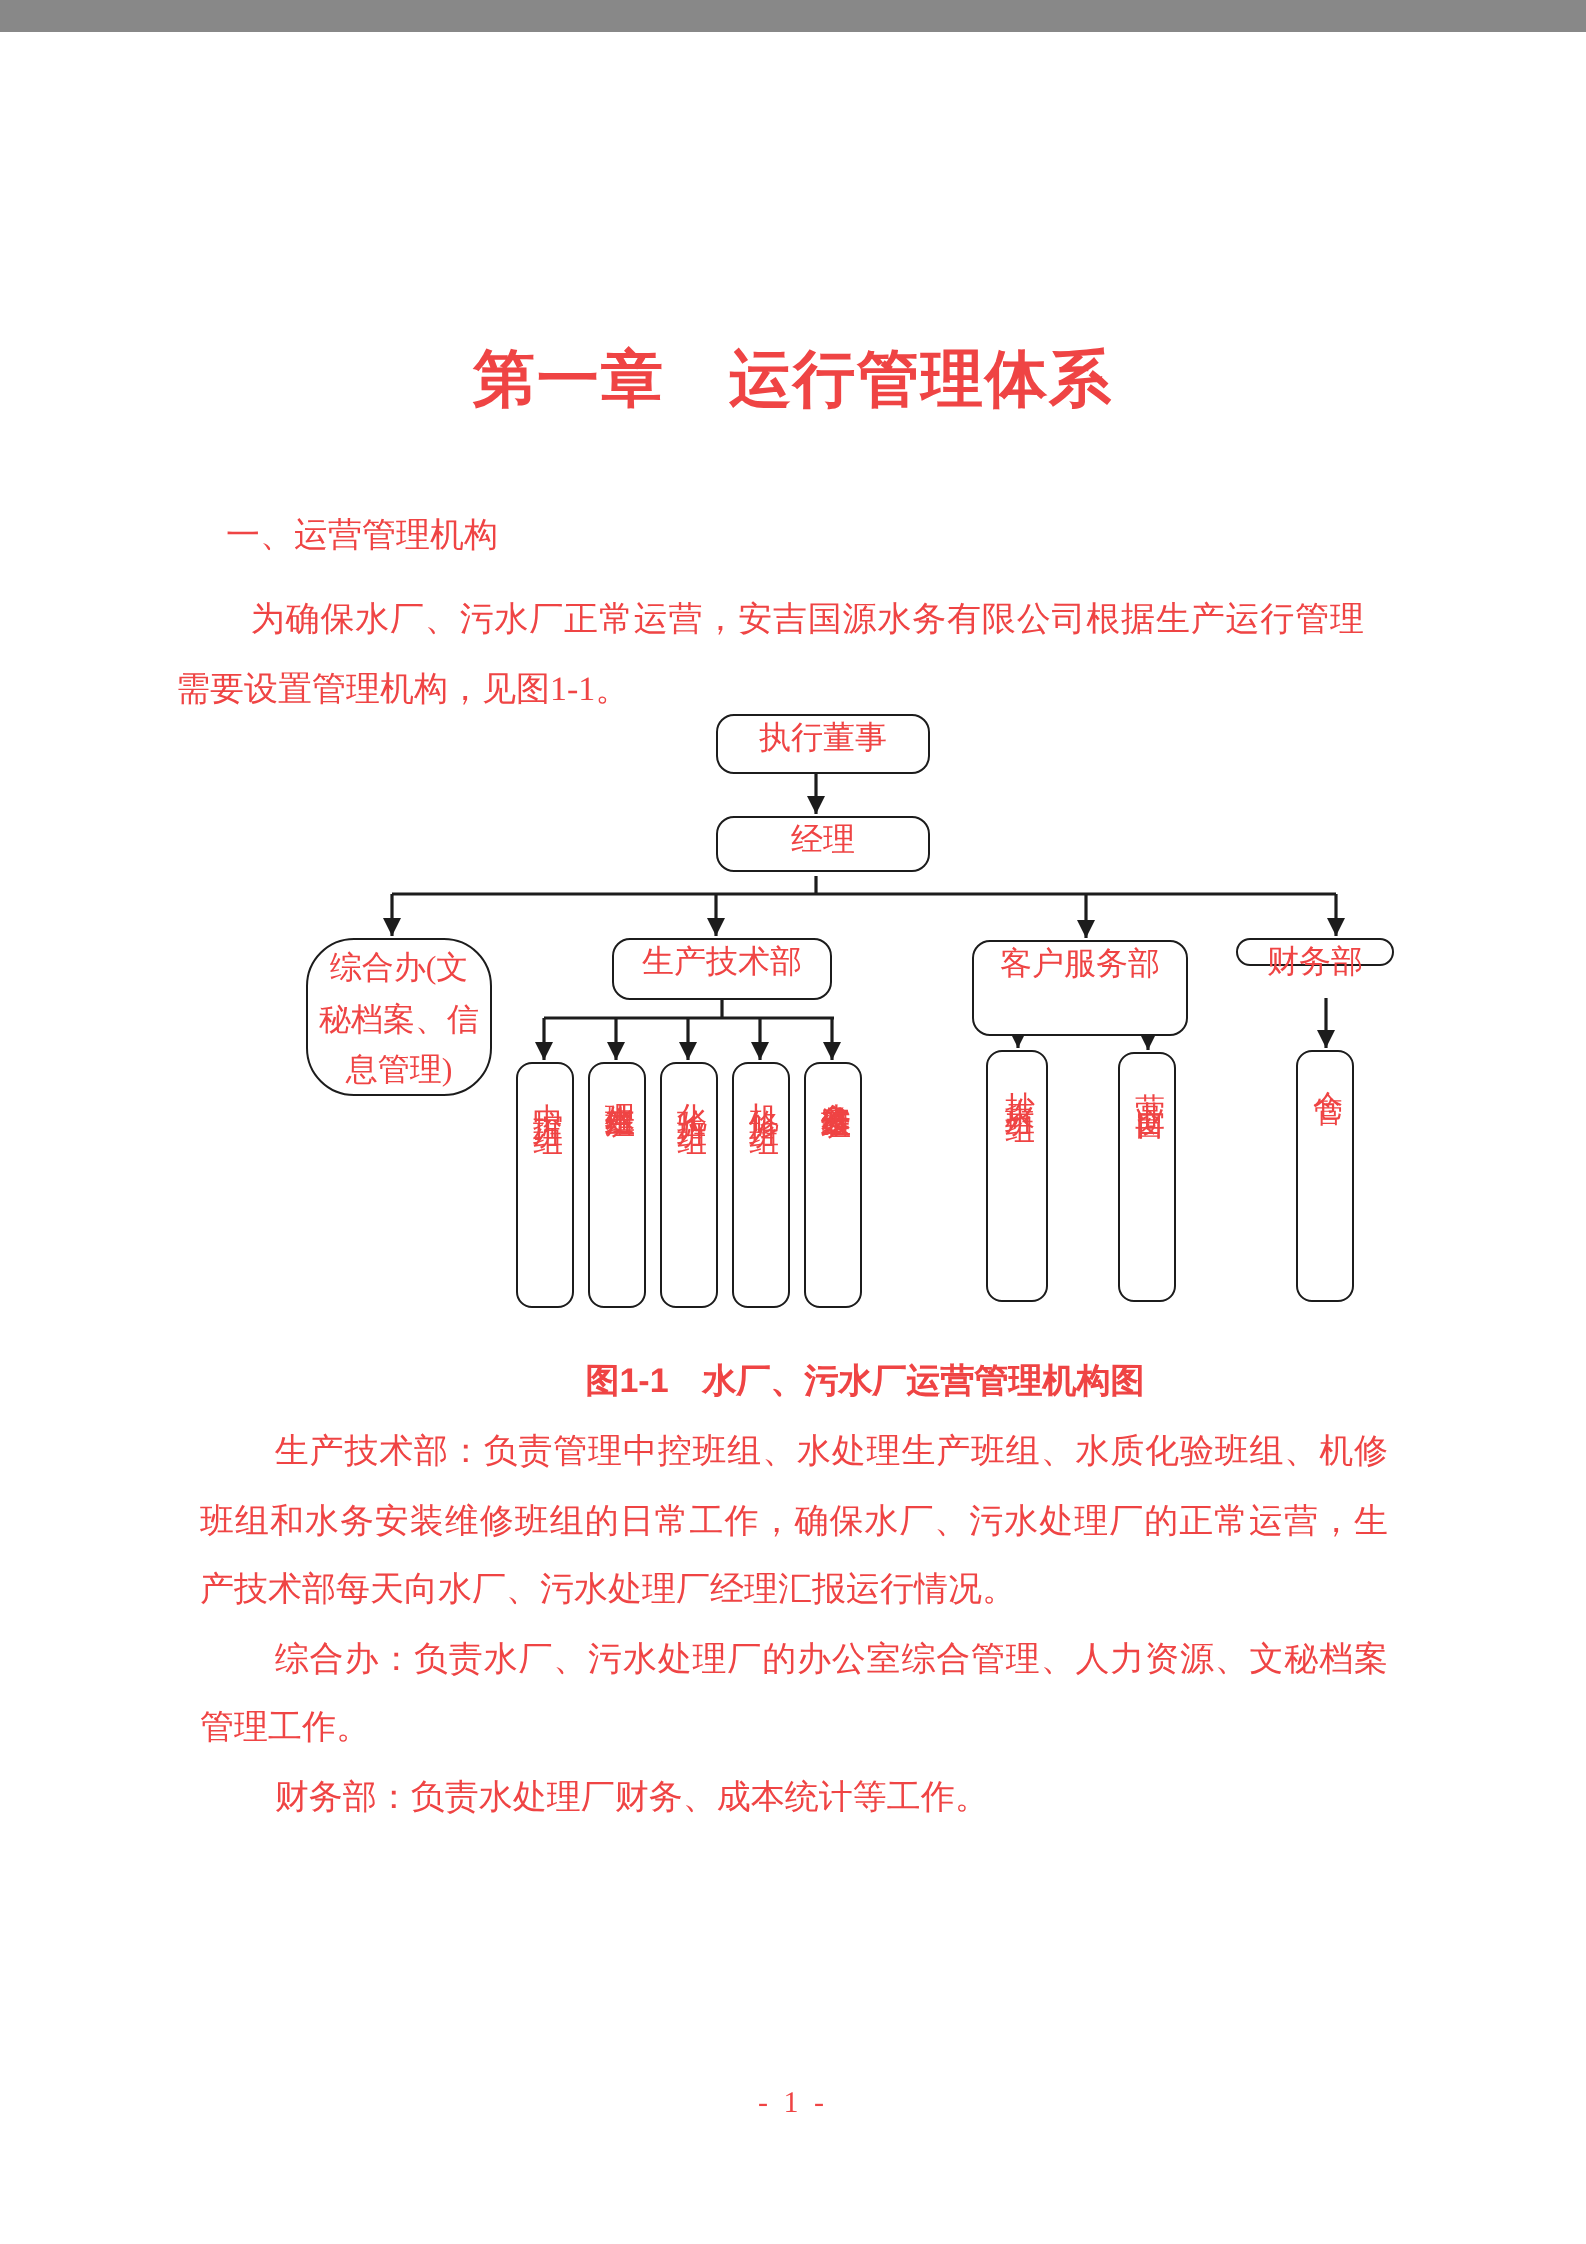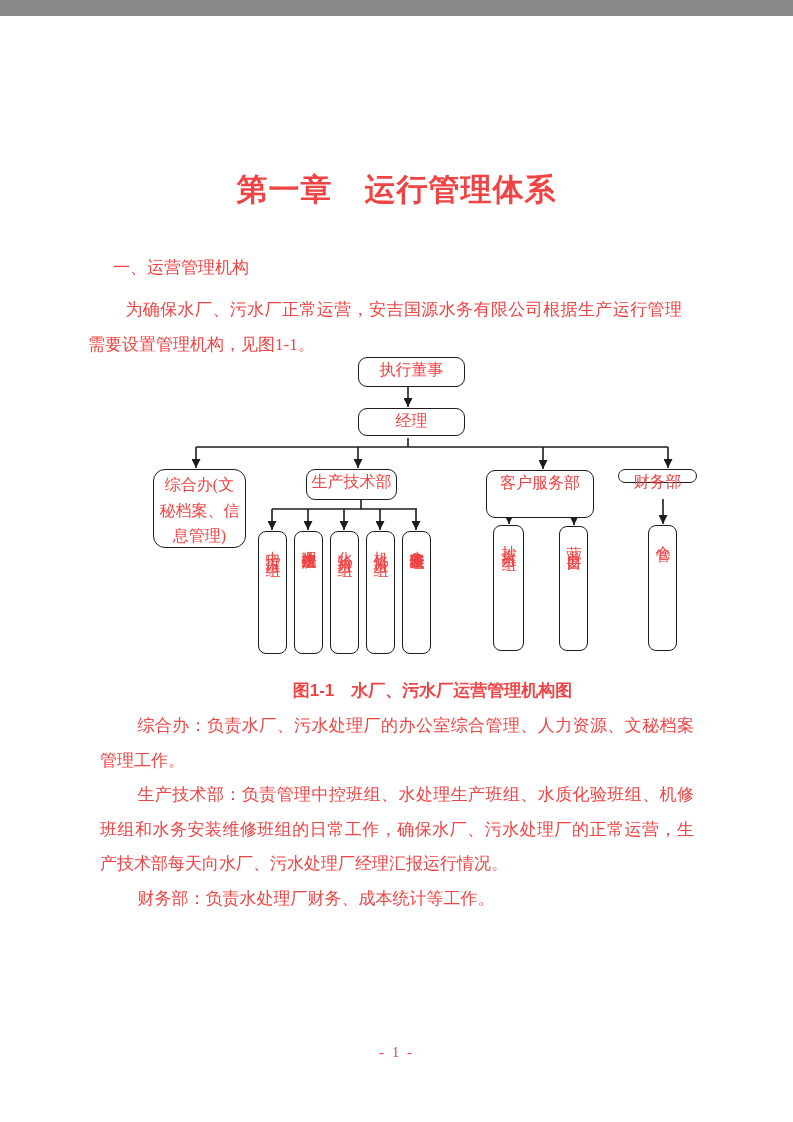--- a/index.html
+++ b/index.html
@@ -26,21 +26,21 @@
     text-indent:2.2em;text-align:justify;
   }
   
   .diagram-svg{position:absolute;top:0;left:0;width:793px;height:1122px;pointer-events:none;}
   .node{
     position:absolute;box-sizing:border-box;
     border:1.6px solid #1c1c1c;border-radius:9px;background:#fff;
     display:flex;align-items:flex-start;justify-content:center;
     font-size:16px;line-height:1.5;text-align:center;
   }
-  .node.big-radius{border-radius:12px;}
+  .node.big-radius{border-radius:24px;}
   .node.vnode{align-items:flex-start;padding-top:7px;border-radius:8px;}
   .vnode span{
     writing-mode:vertical-rl;text-orientation:upright;
     font-size:15px;letter-spacing:4px;line-height:1;
   }
   .vnode.tight span{letter-spacing:0.5px;}
   .admin-text{padding:2px 3px;font-size:16px;line-height:1.6;}
   
   .figure-caption{
     position:absolute;top:663px;left:0;width:793px;
@@ -107,21 +107,21 @@
   </div>
 
   <div class="node" style="left:358px;top:392px;width:107px;height:28px;">
     <span>经理</span>
   </div>
 
   <div class="node big-radius" style="left:153px;top:453px;width:93px;height:79px;">
     <span class="admin-text">综合办(文秘档案、信息管理)</span>
   </div>
 
-  <div class="node" style="left:306px;top:453px;width:91px;height:31px;">
+  <div class="node" style="left:306px;top:453px;width:110px;height:31px;">
     <span>生产技术部</span>
   </div>
 
   <div class="node" style="left:486px;top:454px;width:108px;height:48px;">
     <span>客户服务部</span>
   </div>
 
   <div class="node" style="left:618px;top:453px;width:79px;height:14px;">
     <span>财务部</span>
   </div>
@@ -154,20 +154,20 @@
     <span>营业窗口</span>
   </div>
 
   <div class="node vnode" style="left:648px;top:509px;width:29px;height:126px;">
     <span>仓管</span>
   </div>
 
   <div class="figure-caption">图1-1　水厂、污水厂运营管理机构图</div>
 
   <div class="body-text">
+    <p>生产技术部：负责管理中控班组、水处理生产班组、水质化验班组、机修班组和水务安装维修班组的日常工作，确保水厂、污水处理厂的正常运营，生产技术部每天向水厂、污水处理厂经理汇报运行情况。</p>
     <p>综合办：负责水厂、污水处理厂的办公室综合管理、人力资源、文秘档案管理工作。</p>
-    <p>生产技术部：负责管理中控班组、水处理生产班组、水质化验班组、机修班组和水务安装维修班组的日常工作，确保水厂、污水处理厂的正常运营，生产技术部每天向水厂、污水处理厂经理汇报运行情况。</p>
     <p>财务部：负责水处理厂财务、成本统计等工作。</p>
   </div>
 
   <div class="page-number">- 1 -</div>
 
 </div>
 
 </body></html>

